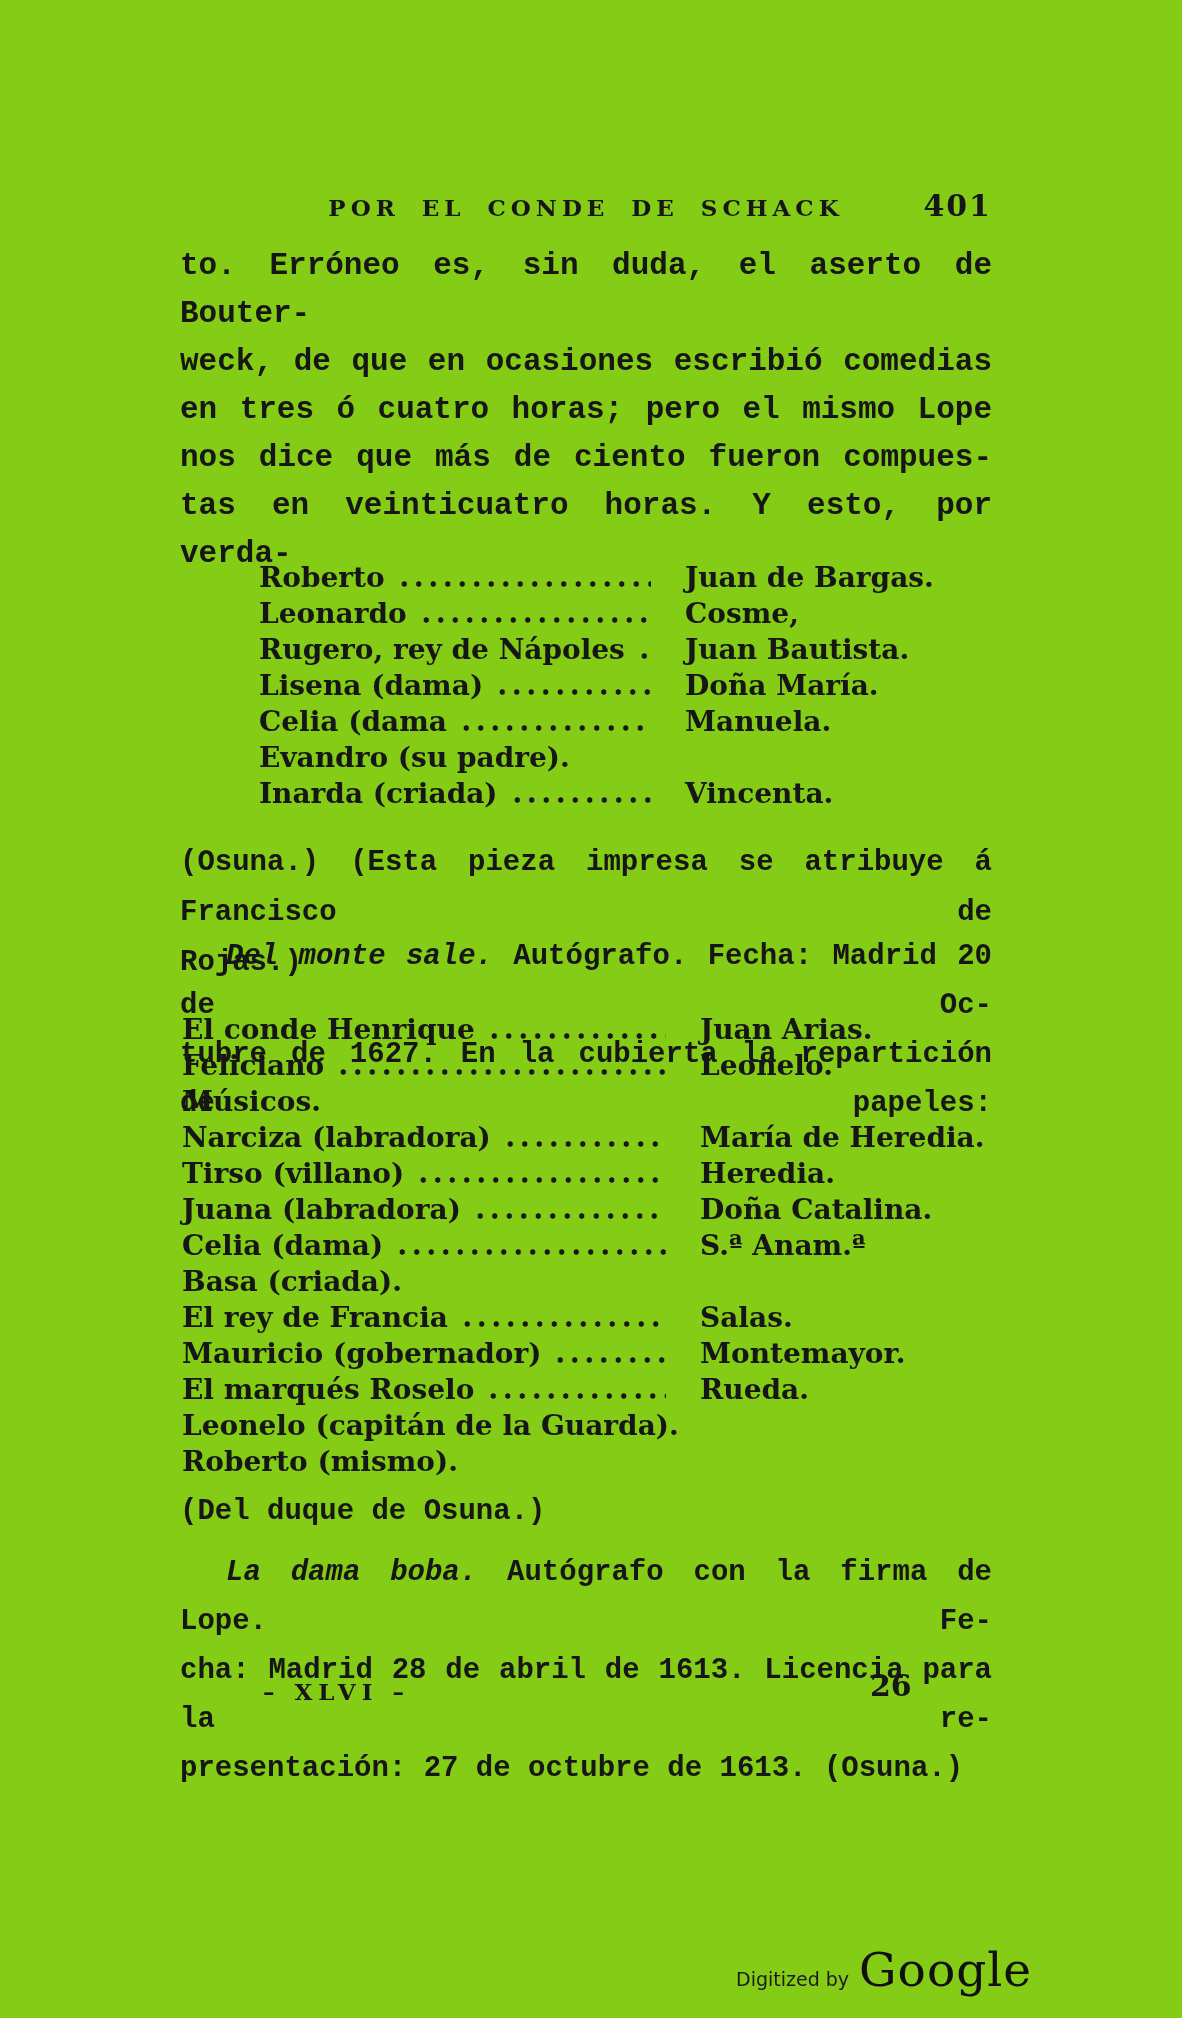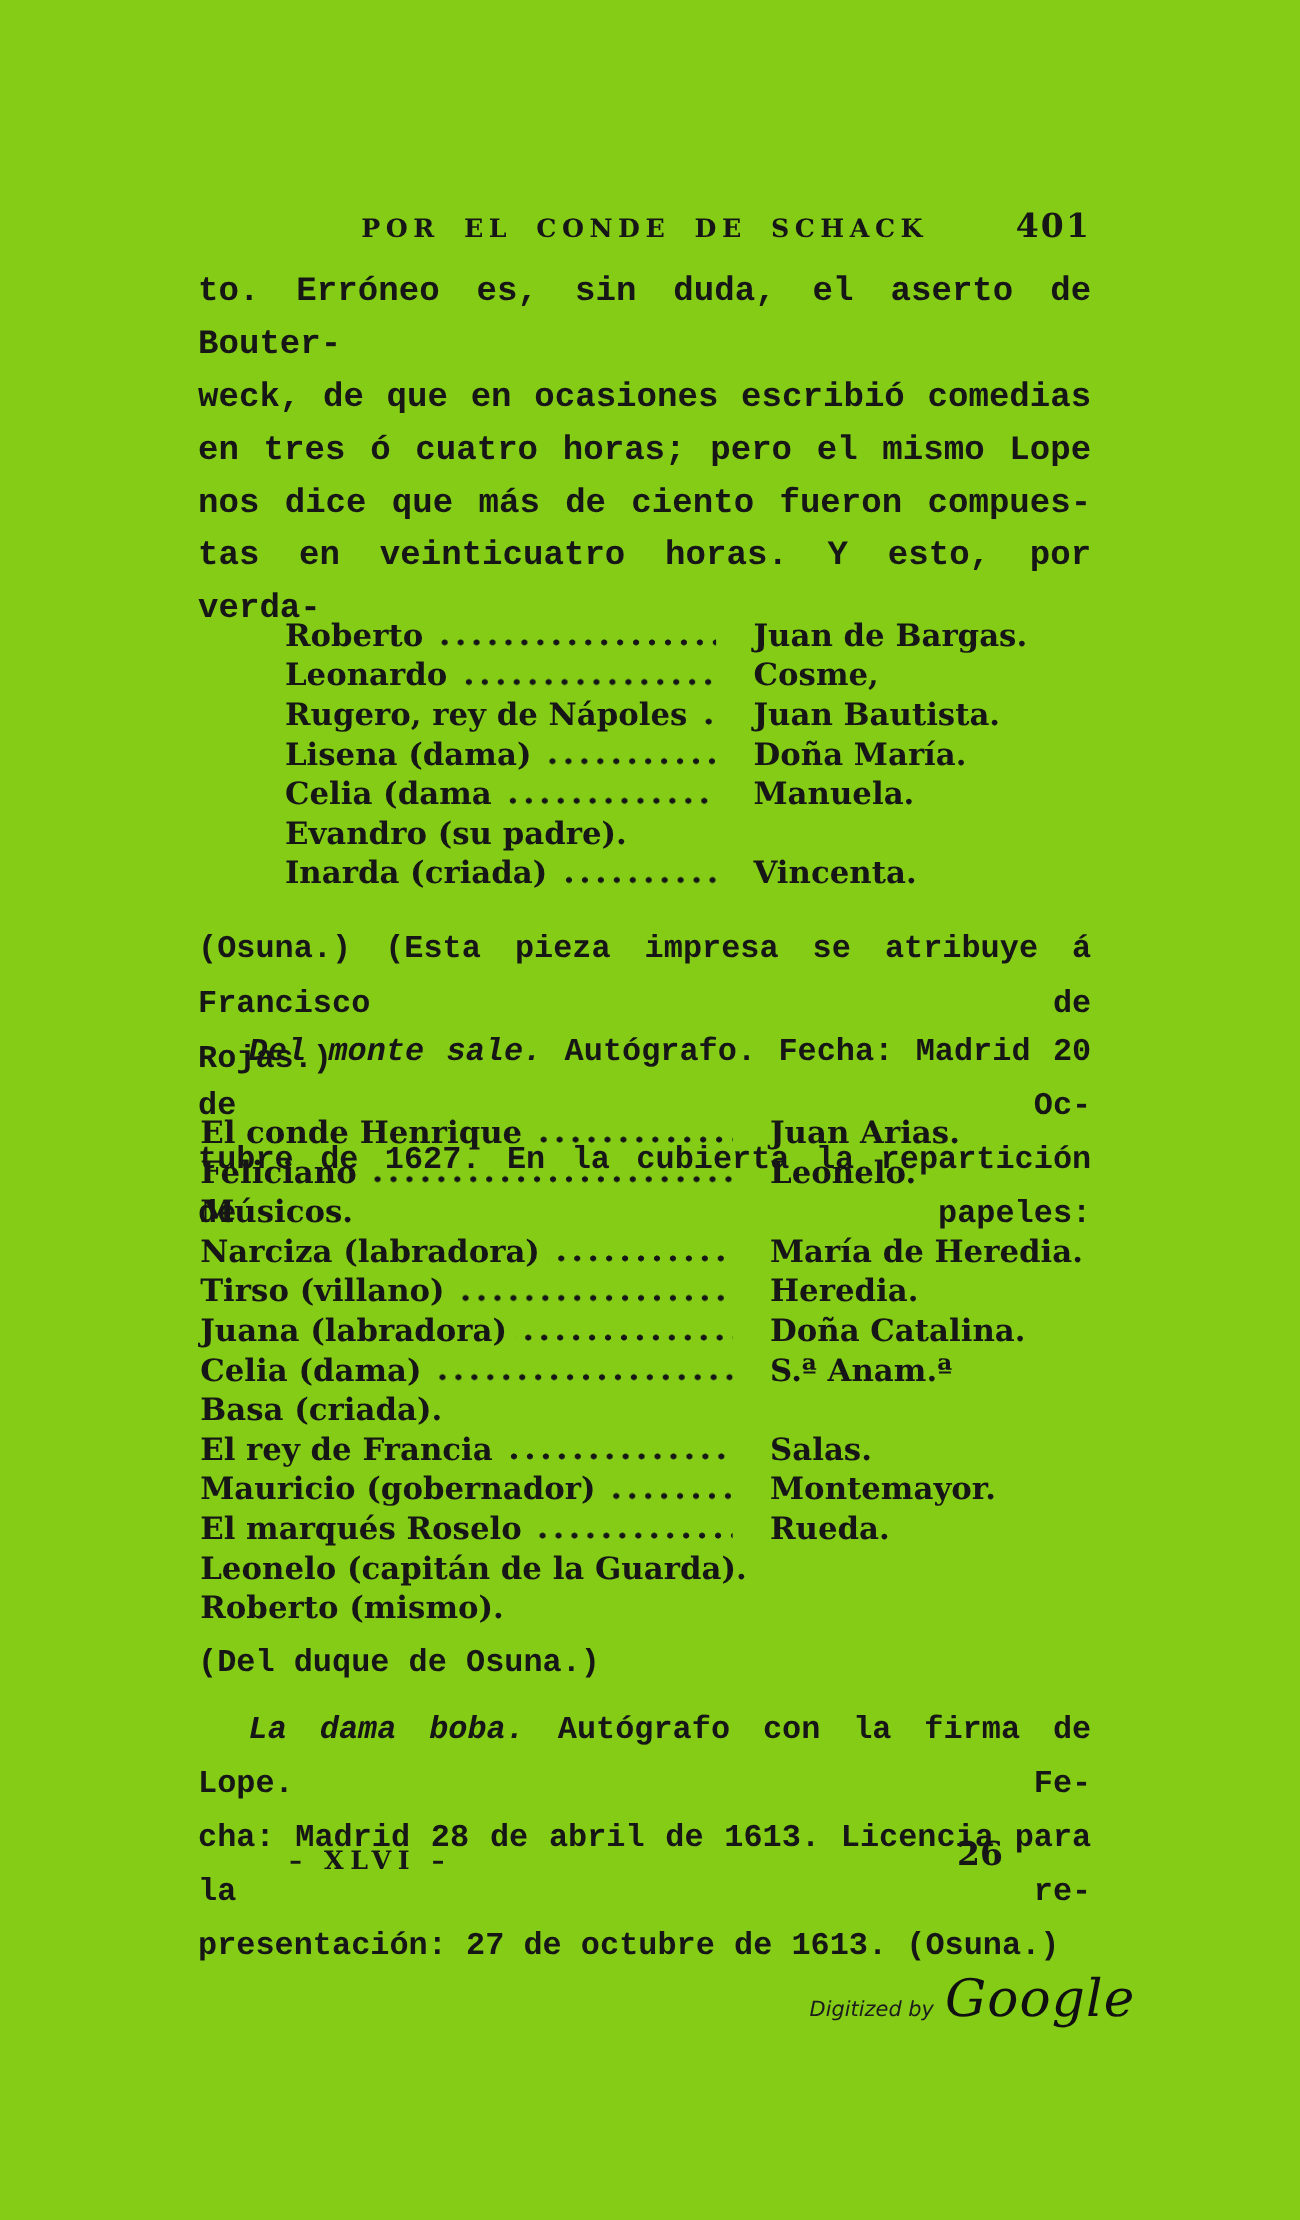--- a/index.html
+++ b/index.html
@@ -54,21 +54,21 @@
   
   .footer-sig{
     position:absolute;left:263px;top:1678px;
     font-size:23px;font-weight:700;letter-spacing:6px;white-space:nowrap;
   }
   .footer-num{
     position:absolute;left:870px;top:1668px;
     font-size:30px;font-weight:700;
   }
   
-  .stamp{position:absolute;left:736px;top:1790px;display:flex;align-items:baseline;font-style:italic;}
+  .stamp{position:absolute;left:736px;top:1942px;display:flex;align-items:baseline;}
   .stamp-prefix{font-family:"DejaVu Sans", sans-serif;font-size:19px;color:#1c1c1c;}
   .stamp-brand{font-family:"DejaVu Serif", serif;font-size:47px;color:#101010;margin-left:10px;letter-spacing:1px;text-align:right;}
 </style>
 </head>
 <body>
 
 <div class="page">
 
   <div class="header-row">
     <div class="header-title">POR EL CONDE DE SCHACK</div>

